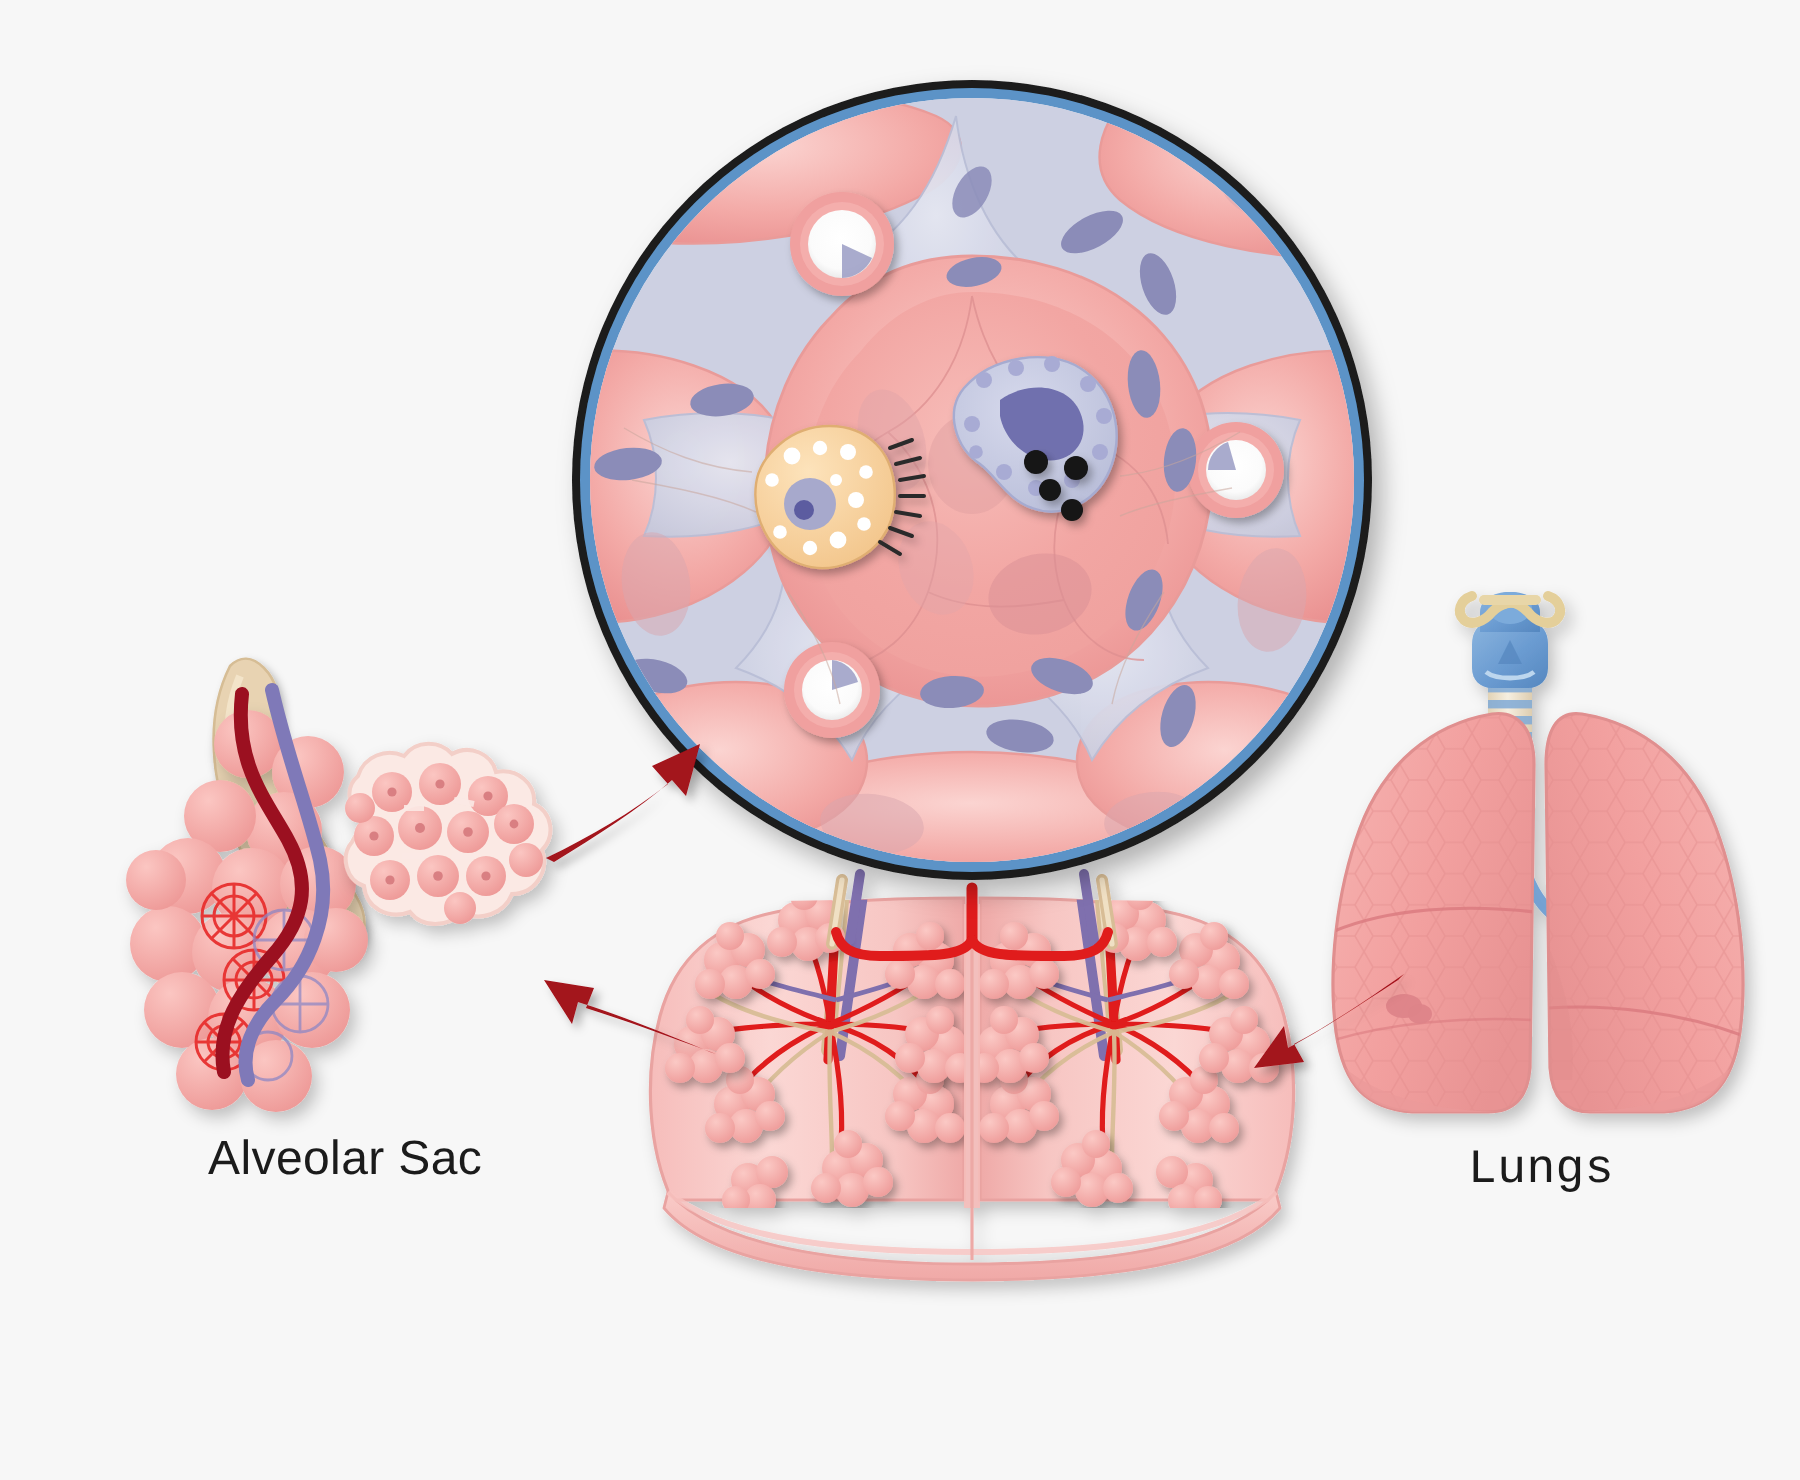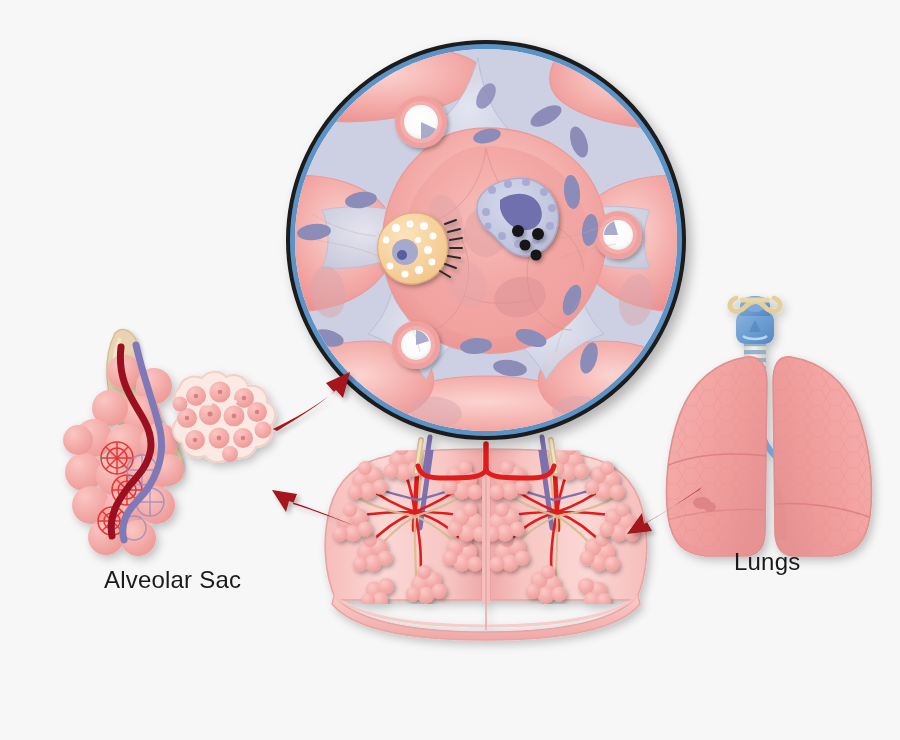--- a/index.html
+++ b/index.html
@@ -25,21 +25,21 @@
     position: absolute;
     color: #1b1b1b;
     font-family: "Liberation Sans", sans-serif;
     font-size: 24px;
     font-weight: 400;
     letter-spacing: 0.2px;
     white-space: nowrap;
   }
   #label-alveolar-sac { left: 88px;  top: 566px; }
   #label-pulmonary-lobule { left: 385px; top: 632px; }
-  #label-lungs { left: 718px; top: 548px; }
+  #label-lungs { left: 718px; top: 572px; font-family: Liberation Mono, monospace; }
   svg { display: block; }
 </style>
 </head>
 <body>
 
 <div id="diagram-root">
 
   <svg width="900" height="740" viewBox="0 0 900 740">
     <defs>
       <radialGradient id="gAlvWall" cx="50%" cy="40%" r="70%">

